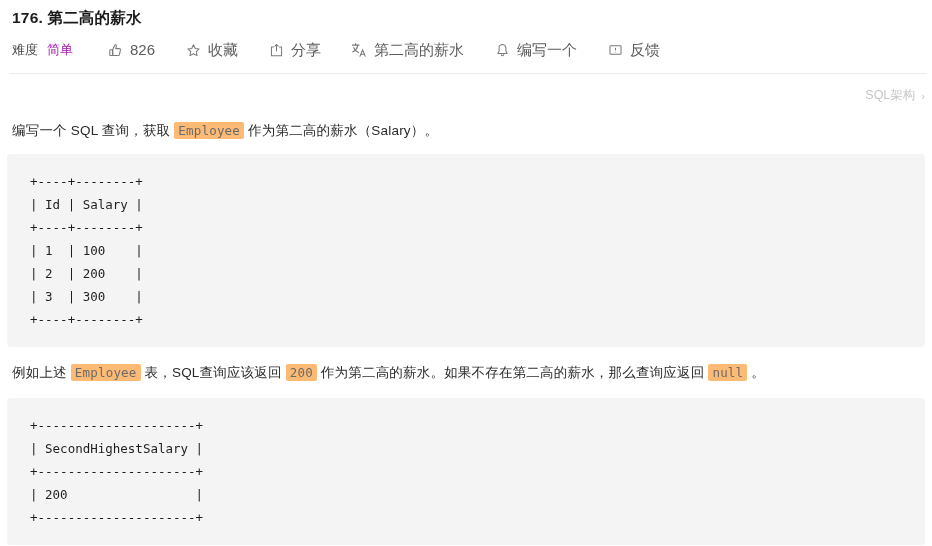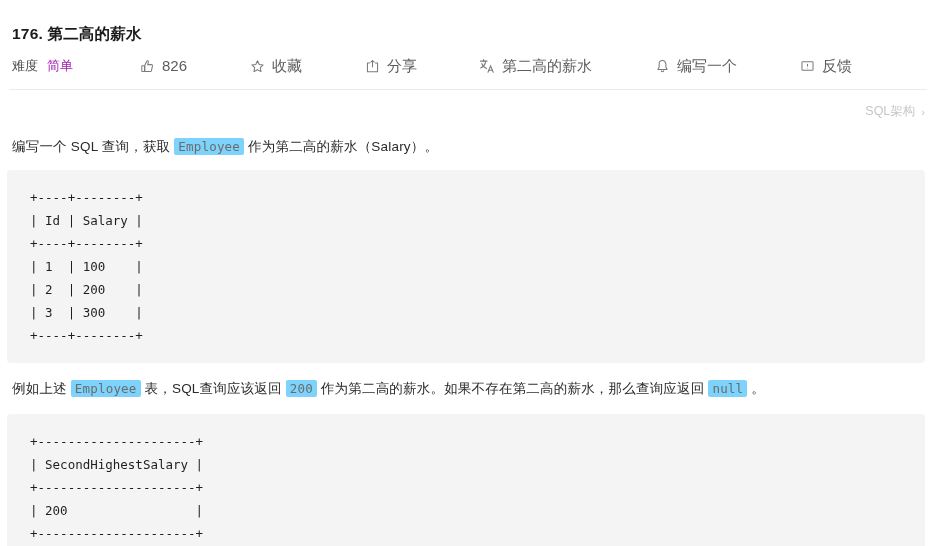--- a/index.html
+++ b/index.html
@@ -12,41 +12,40 @@
     background: #ffffff;
     font-family: "Liberation Sans", "DejaVu Sans", sans-serif;
     color: #262626;
     overflow: hidden;
   }
   .page {
     position: relative;
     width: 932px;
     height: 546px;
     box-sizing: border-box;
-    padding: 16px 7px;
+    padding: 0 7px;
   }
 
   
   .title {
     font-size: 15.5px;
     font-weight: 700;
     color: #1a1a1a;
     letter-spacing: 0.2px;
     padding: 7px 0 0 5px;
     line-height: 22px;
   }
 
   
   .toolbar {
     display: flex;
     padding: 8px 0 0 5px;
     height: 26px;
     font-size: 13px;
     color: #5c5c5c;
-    gap: 32px;
   }
   .tool-group {
     display: flex;
     align-items: center;
     margin-right: 30px;
     white-space: nowrap;
   }
   .tool-group.first { margin-right: 34px; }
   .difficulty-label {
     color: #4a4a4a;
@@ -103,21 +102,21 @@
     font-size: 13.5px;
     line-height: 22px;
     color: #2b2b2b;
     padding: 0 0 0 5px;
     margin-top: 16px;
     letter-spacing: 0.2px;
   }
   .para.second { margin-top: 15px; }
   code.inline {
     font-family: "DejaVu Sans Mono", "Liberation Mono", monospace;
-    background: #7dd3fc;
+    background: #fdba74;
     color: #6b6b6b;
     font-size: 12.5px;
     padding: 1px 4px;
     border-radius: 2px;
   }
 
   
   .codeblock {
     background: #f4f4f5;
     border-radius: 4px;

